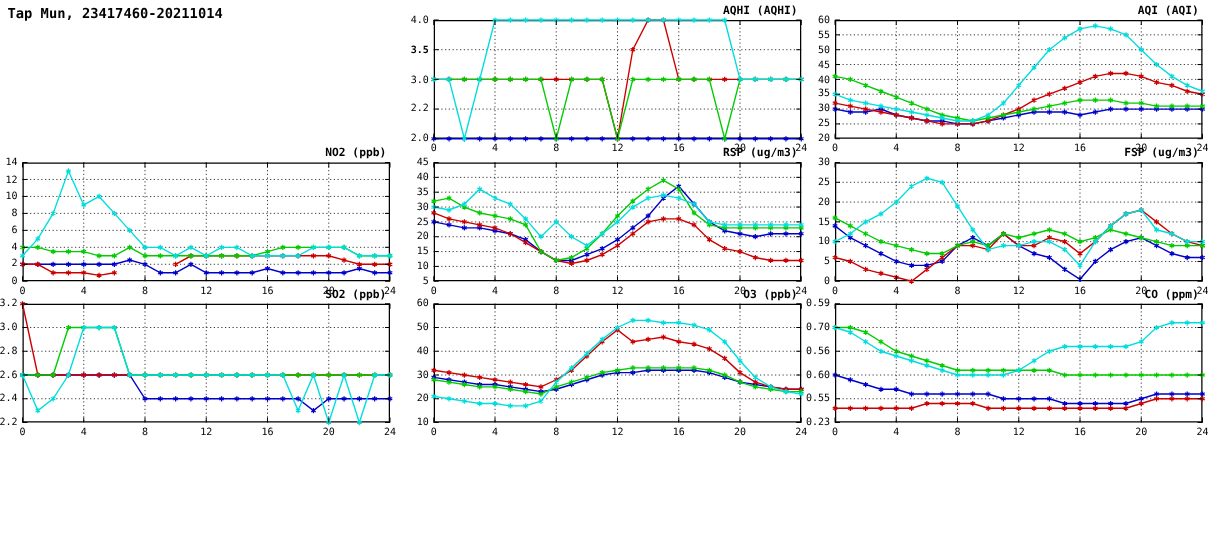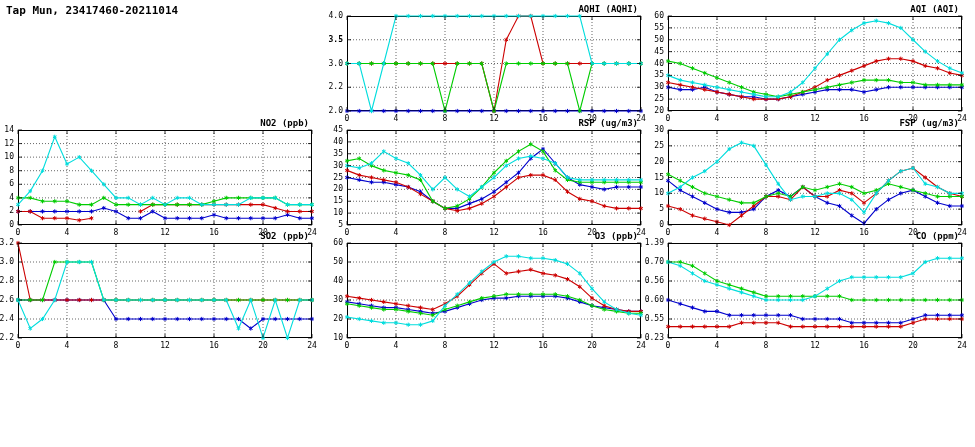--- a/index.html
+++ b/index.html
@@ -593,21 +593,21 @@
         <line y1="95" y2="91" x1="245.00" x2="245.00" stroke="#000" stroke-width="0.8"></line>
         <line y1="0" y2="4" x1="245.00" x2="245.00" stroke="#000" stroke-width="0.8"></line>
         <line y1="95" y2="91" x1="294.00" x2="294.00" stroke="#000" stroke-width="0.8"></line>
         <line y1="0" y2="4" x1="294.00" x2="294.00" stroke="#000" stroke-width="0.8"></line>
       </svg>
       <div class="ytick" style="left: -34px; width: 30px; top: 90px;">0.23</div>
       <div class="ytick" style="left: -34px; width: 30px; top: 71px;">0.55</div>
       <div class="ytick" style="left: -34px; width: 30px; top: 52px;">0.60</div>
       <div class="ytick" style="left: -34px; width: 30px; top: 33px;">0.56</div>
       <div class="ytick" style="left: -34px; width: 30px; top: 14px;">0.70</div>
-      <div class="ytick" style="left: -34px; width: 30px; top: -5px;">1.39</div>
+      <div class="ytick" style="left: -34px; width: 30px; top: -5px;">0.59</div>
       <div class="xtick" style="left: -12px; width: 24px; top: 98px;">0</div>
       <div class="xtick" style="left: 37px; width: 24px; top: 98px;">4</div>
       <div class="xtick" style="left: 86px; width: 24px; top: 98px;">8</div>
       <div class="xtick" style="left: 135px; width: 24px; top: 98px;">12</div>
       <div class="xtick" style="left: 184px; width: 24px; top: 98px;">16</div>
       <div class="xtick" style="left: 233px; width: 24px; top: 98px;">20</div>
       <div class="xtick" style="left: 282px; width: 24px; top: 98px;">24</div>
       <div class="panel-title" style="right: 3px; top: -12px;">CO (ppm)</div>
     </div>
   </div>

